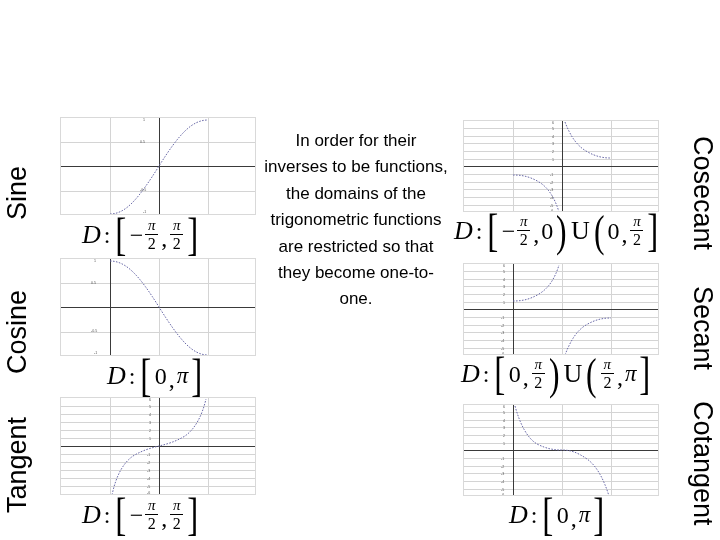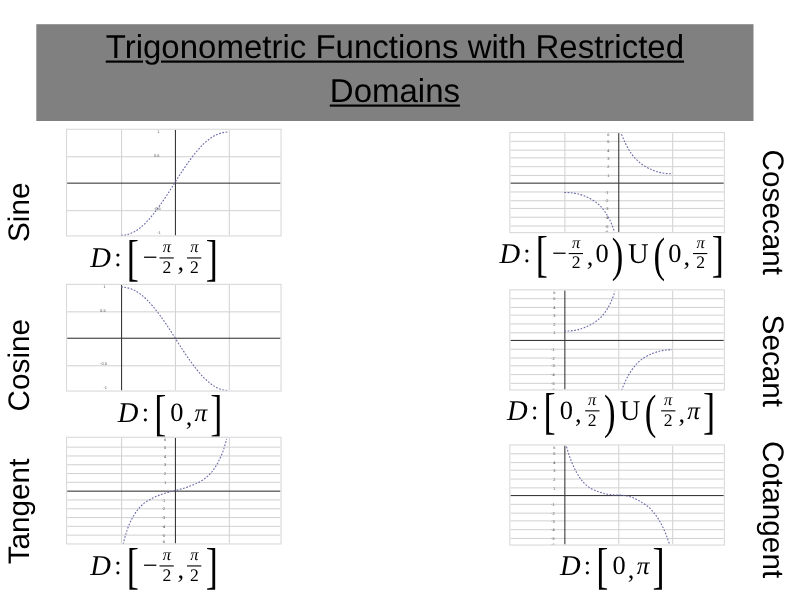--- a/index.html
+++ b/index.html
@@ -142,32 +142,30 @@
   .frac .fnum { font-size: 15px; font-style: italic; padding-bottom: 1px; }
   .frac .fbar { width: 100%; height: 1px; background: #000; min-width: 13px; }
   .frac .fden { font-size: 16px; padding-top: 1px; }
   .cup { font-size: 26px; margin: 0 1px; }
 </style>
 </head>
 <body>
 
 <div id="slide">
 
-  <div id="title-band">
-    <div id="title-text">Trigonometric Functions with Restricted Domains</div>
-  </div>
 
   <div class="side-label side-left" style="top:128px; height:130px;">Sine</div>
   <div class="side-label side-left" style="top:272px; height:120px;">Cosine</div>
   <div class="side-label side-left" style="top:395px; height:140px;">Tangent</div>
 
   <div class="side-label side-right" style="top:118px; height:150px;">Cosecant</div>
   <div class="side-label side-right" style="top:268px; height:120px;">Secant</div>
   <div class="side-label side-right" style="top:388px; height:150px;">Cotangent</div>
 
+  <div id="center-text">In order for their inverses to be functions, the domains of the trigonometric functions are restricted so that they become one-to-one.</div>
 
   <div class="graph-block" style="left:60px; top:117px;">
     <div class="plot" style="width:196px; height:98px;">
       <div class="gridline-h" style="top:24px;"></div>
       <div class="gridline-h" style="top:73px;"></div>
       <div class="gridline-v" style="left:49px;"></div>
       <div class="gridline-v" style="left:147px;"></div>
       <div class="axis-h" style="top:48px;"></div>
       <div class="axis-v" style="left:98px;"></div>
       <svg width="196" height="98">

